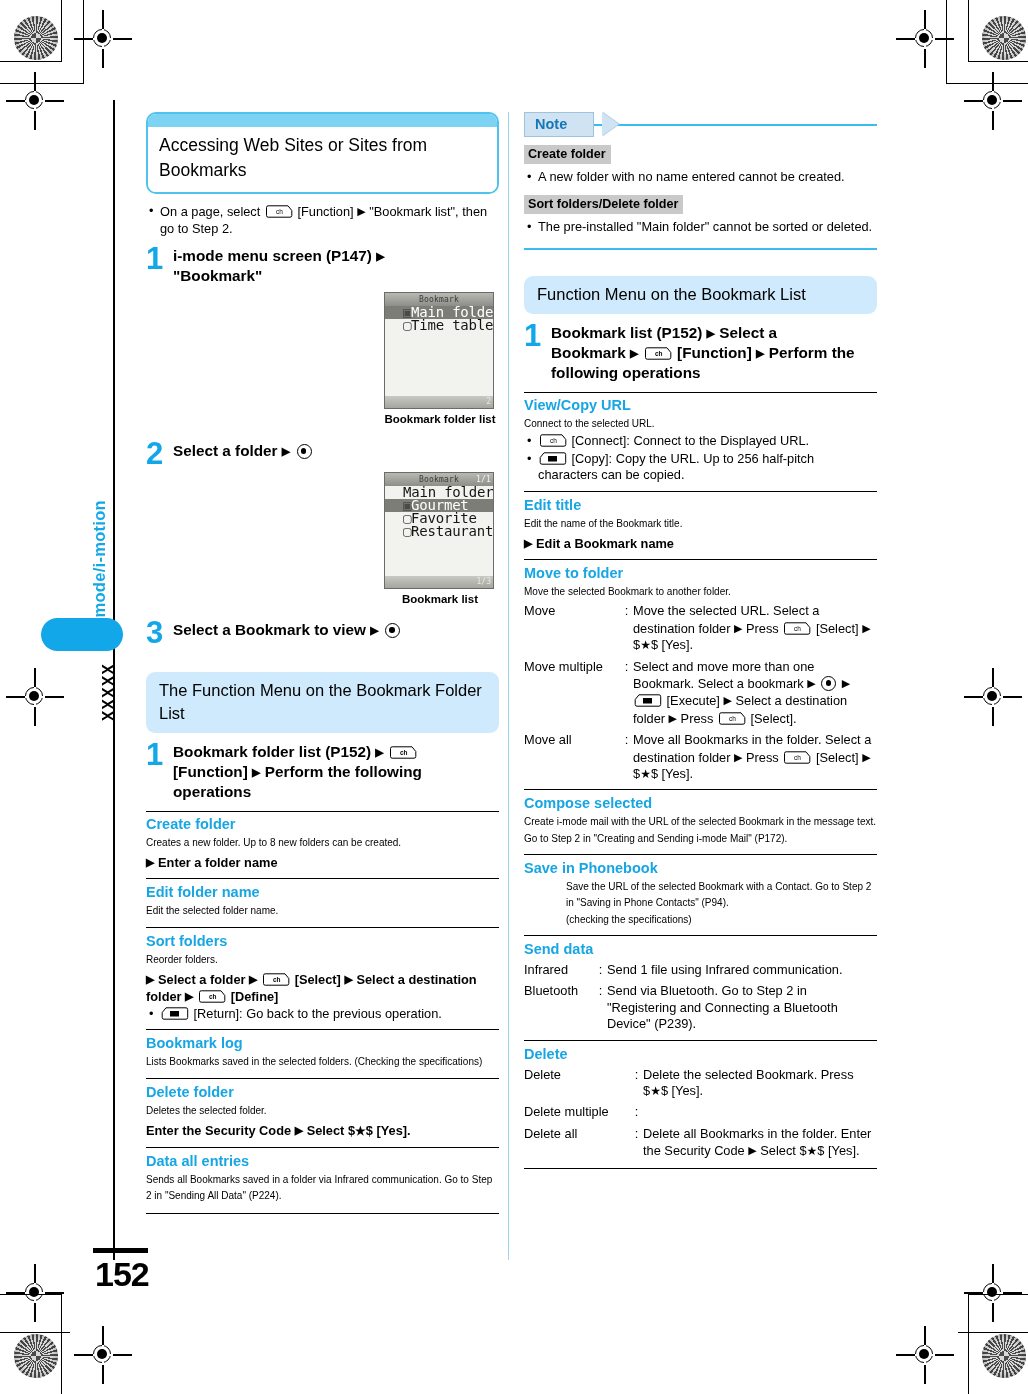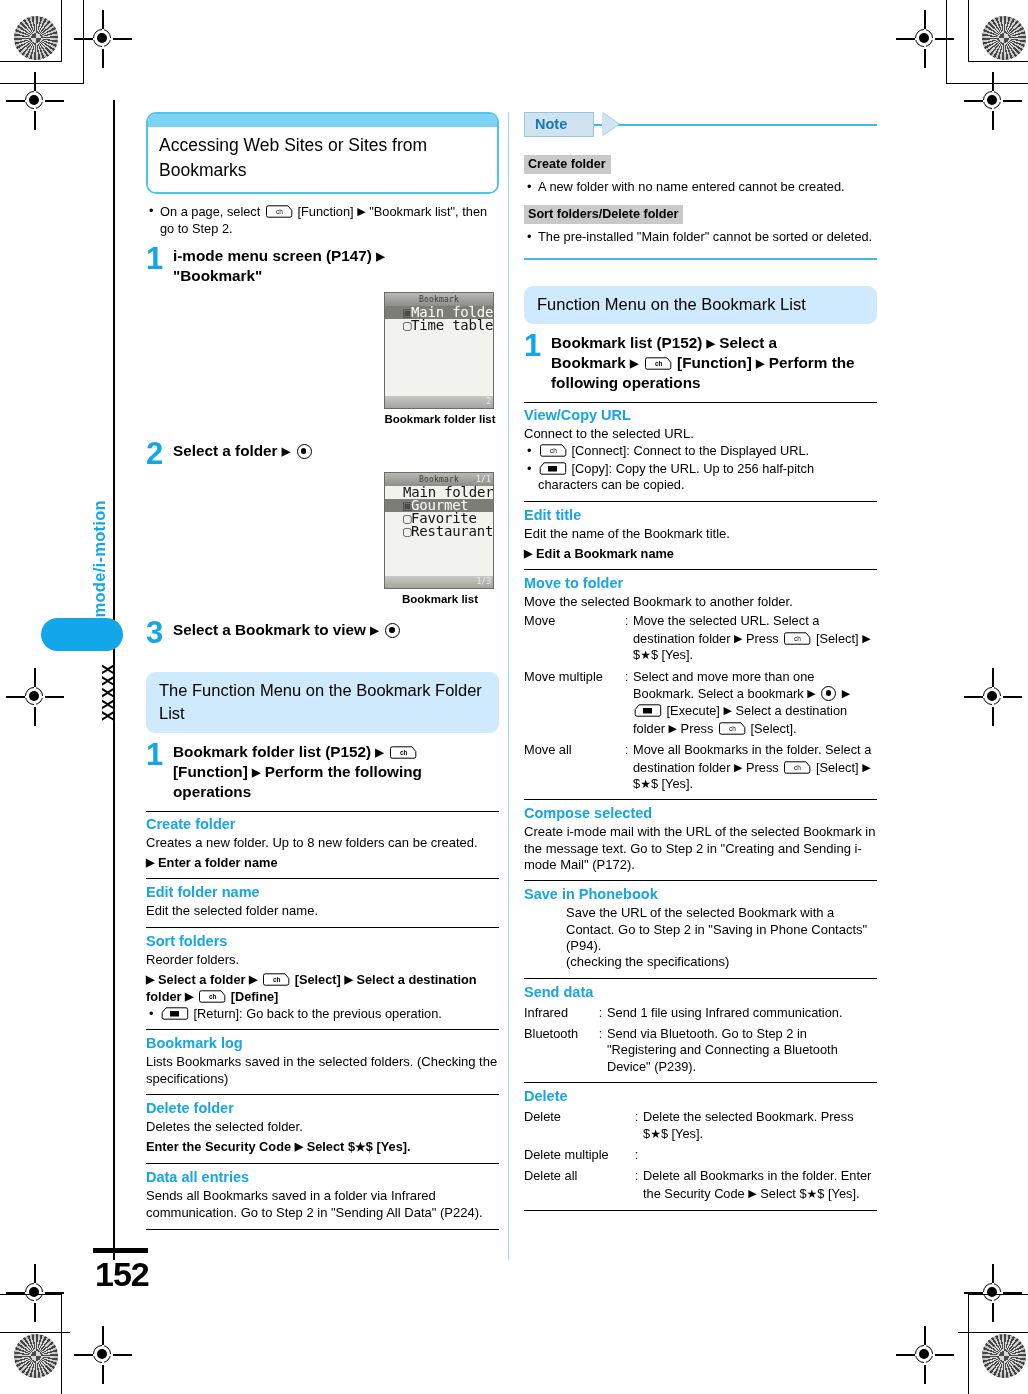--- a/index.html
+++ b/index.html
@@ -267,21 +267,21 @@
   .entry { padding-top: 3px; }
   .entry + .entry { border-top: 1.1px solid #000; margin-top: 7px; padding-top: 4px; }
   .entry-title {
     color: #17a6e3;
     font-size: 14.5px;
     font-weight: bold;
     line-height: 19px;
     margin-bottom: 1px;
   }
   .entry-body {
-    font-size: 13px;
+    font-size: 10px;
     line-height: 16.3px;
   }
   .op-line {
     font-size: 12.8px;
     font-weight: bold;
     line-height: 17px;
     margin-top: 3px;
   }
   .rule-bottom {
     border-top: 1.8px solid #000;
@@ -307,21 +307,21 @@
   }
   .defrow .ddesc { flex: 1; }
   .w-move .dterm { flex: 0 0 96px; }
   .w-send .dterm { flex: 0 0 70px; }
   .w-del  .dterm { flex: 0 0 106px; }
 
   
   .note-wrap {
     position: relative;
     height: 26px;
-    margin-bottom: 16px;
+    margin-bottom: 6px;
   }
   .note-rule {
     position: absolute;
     left: 0; right: 0; top: 12px;
     height: 2.4px;
     background: #39bdec;
   }
   .note-tag {
     position: absolute;
     left: 0; top: 0;

